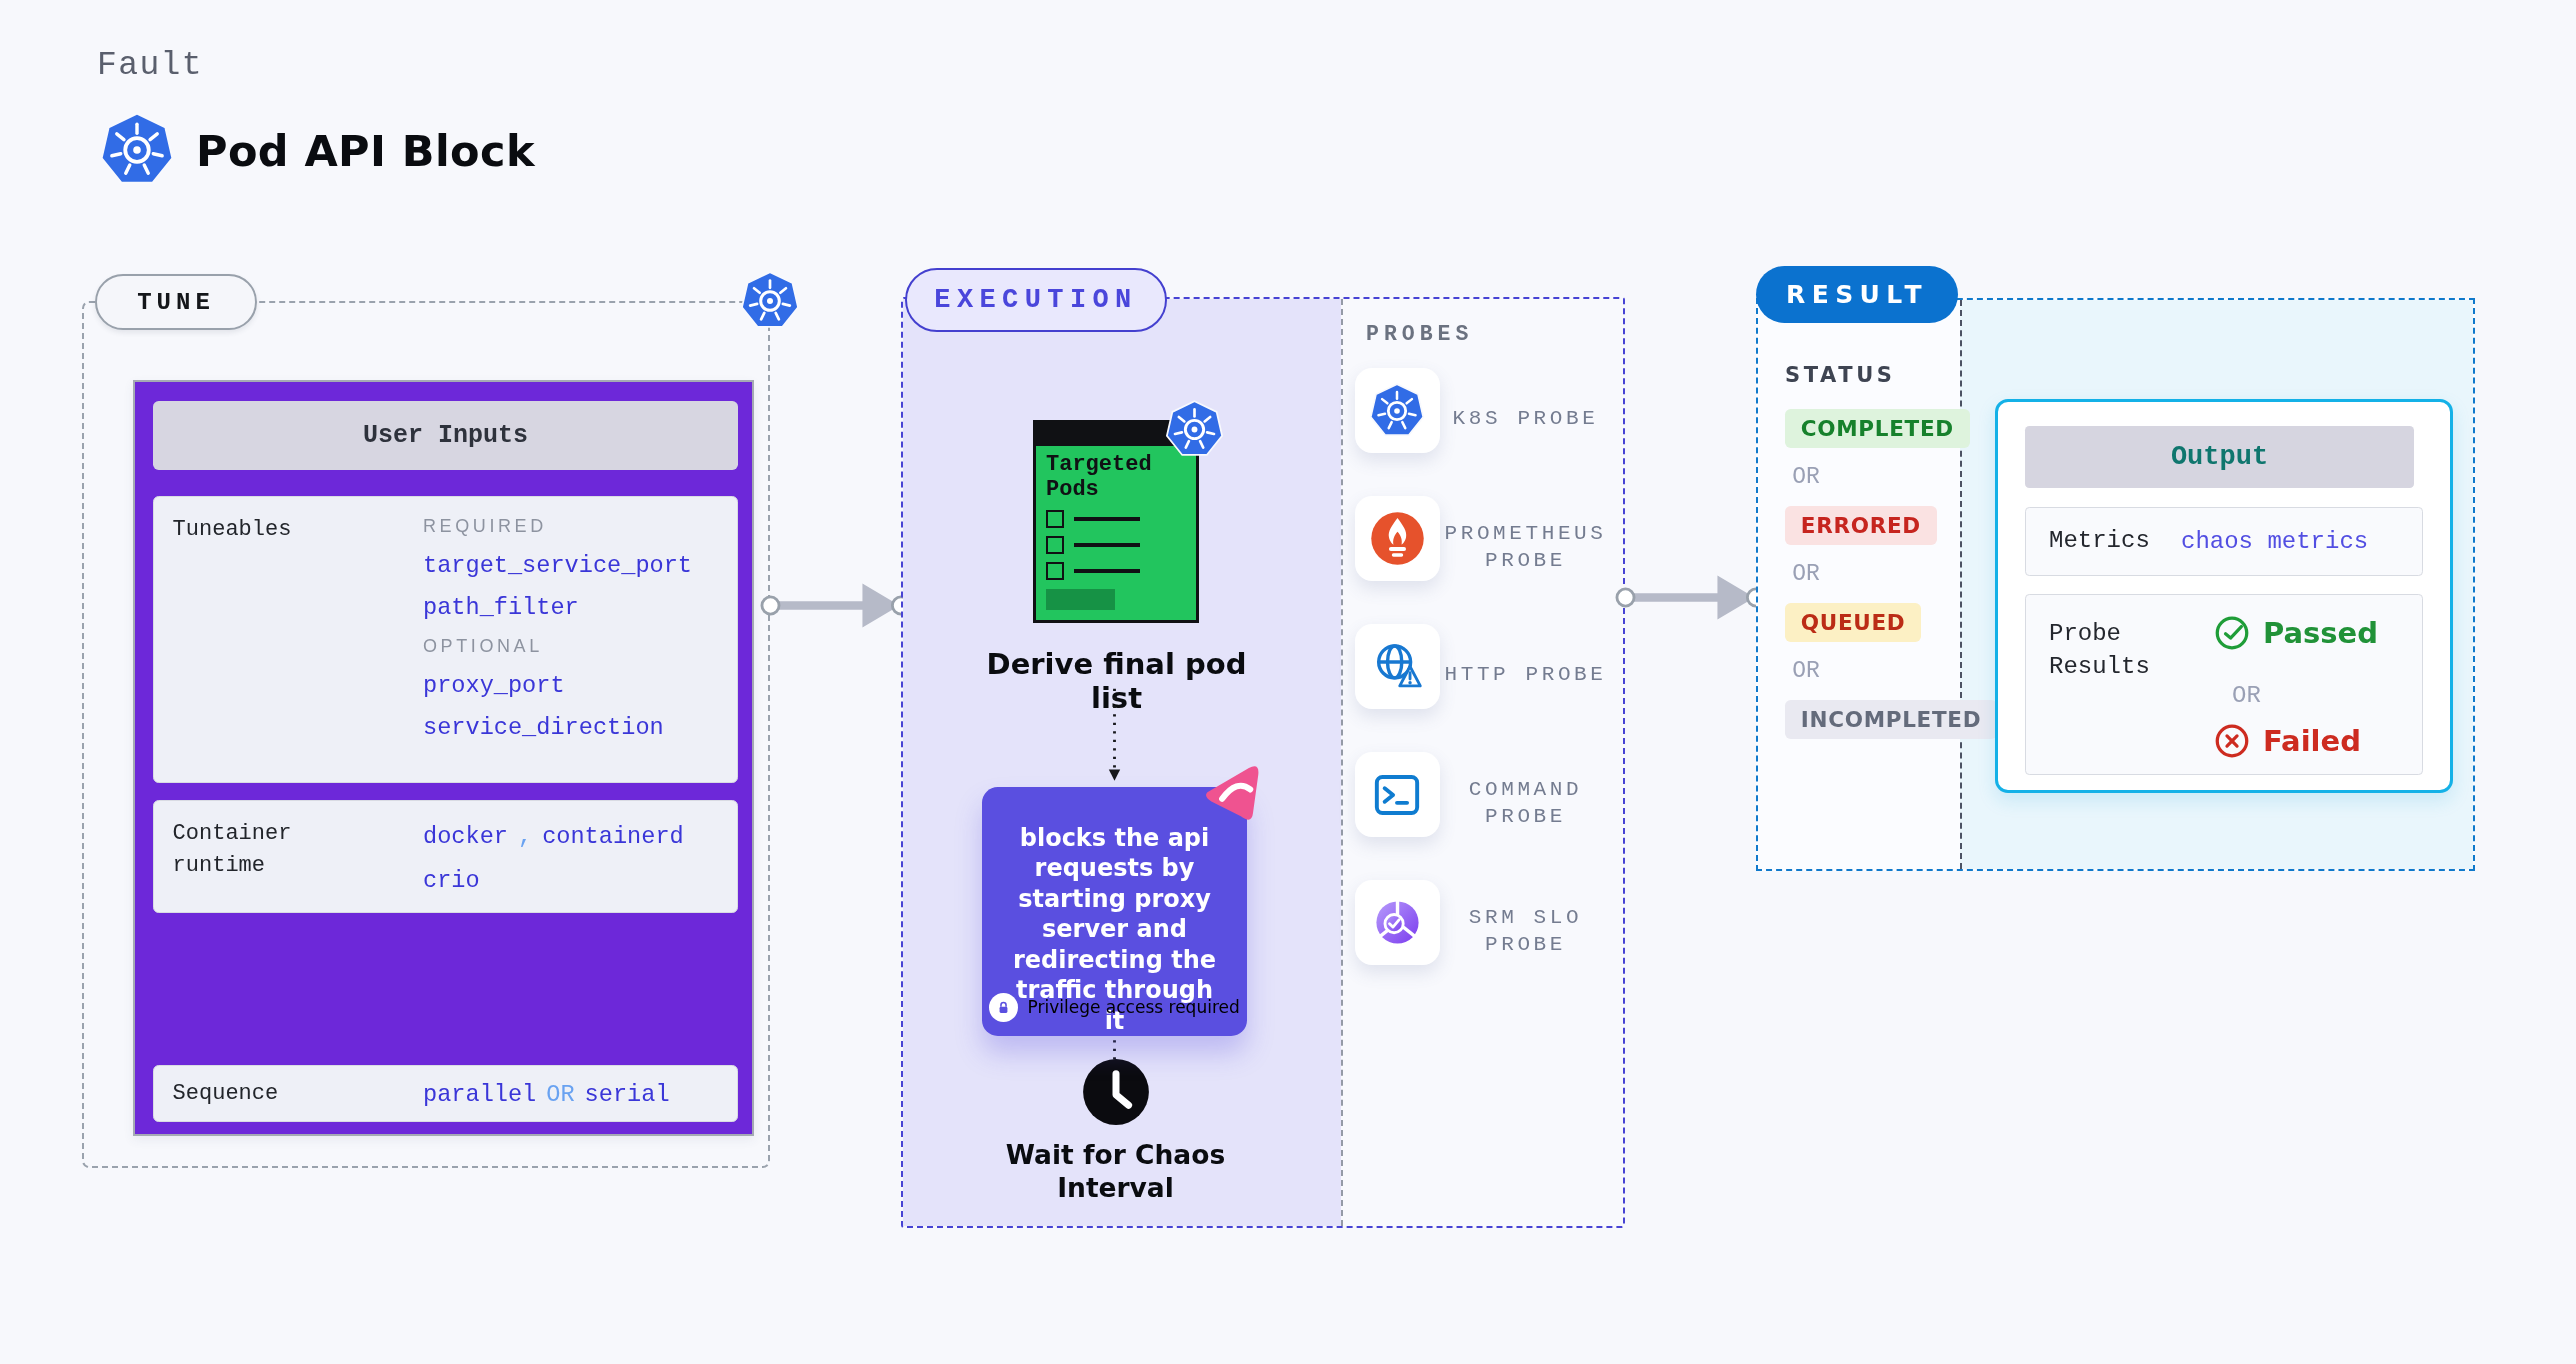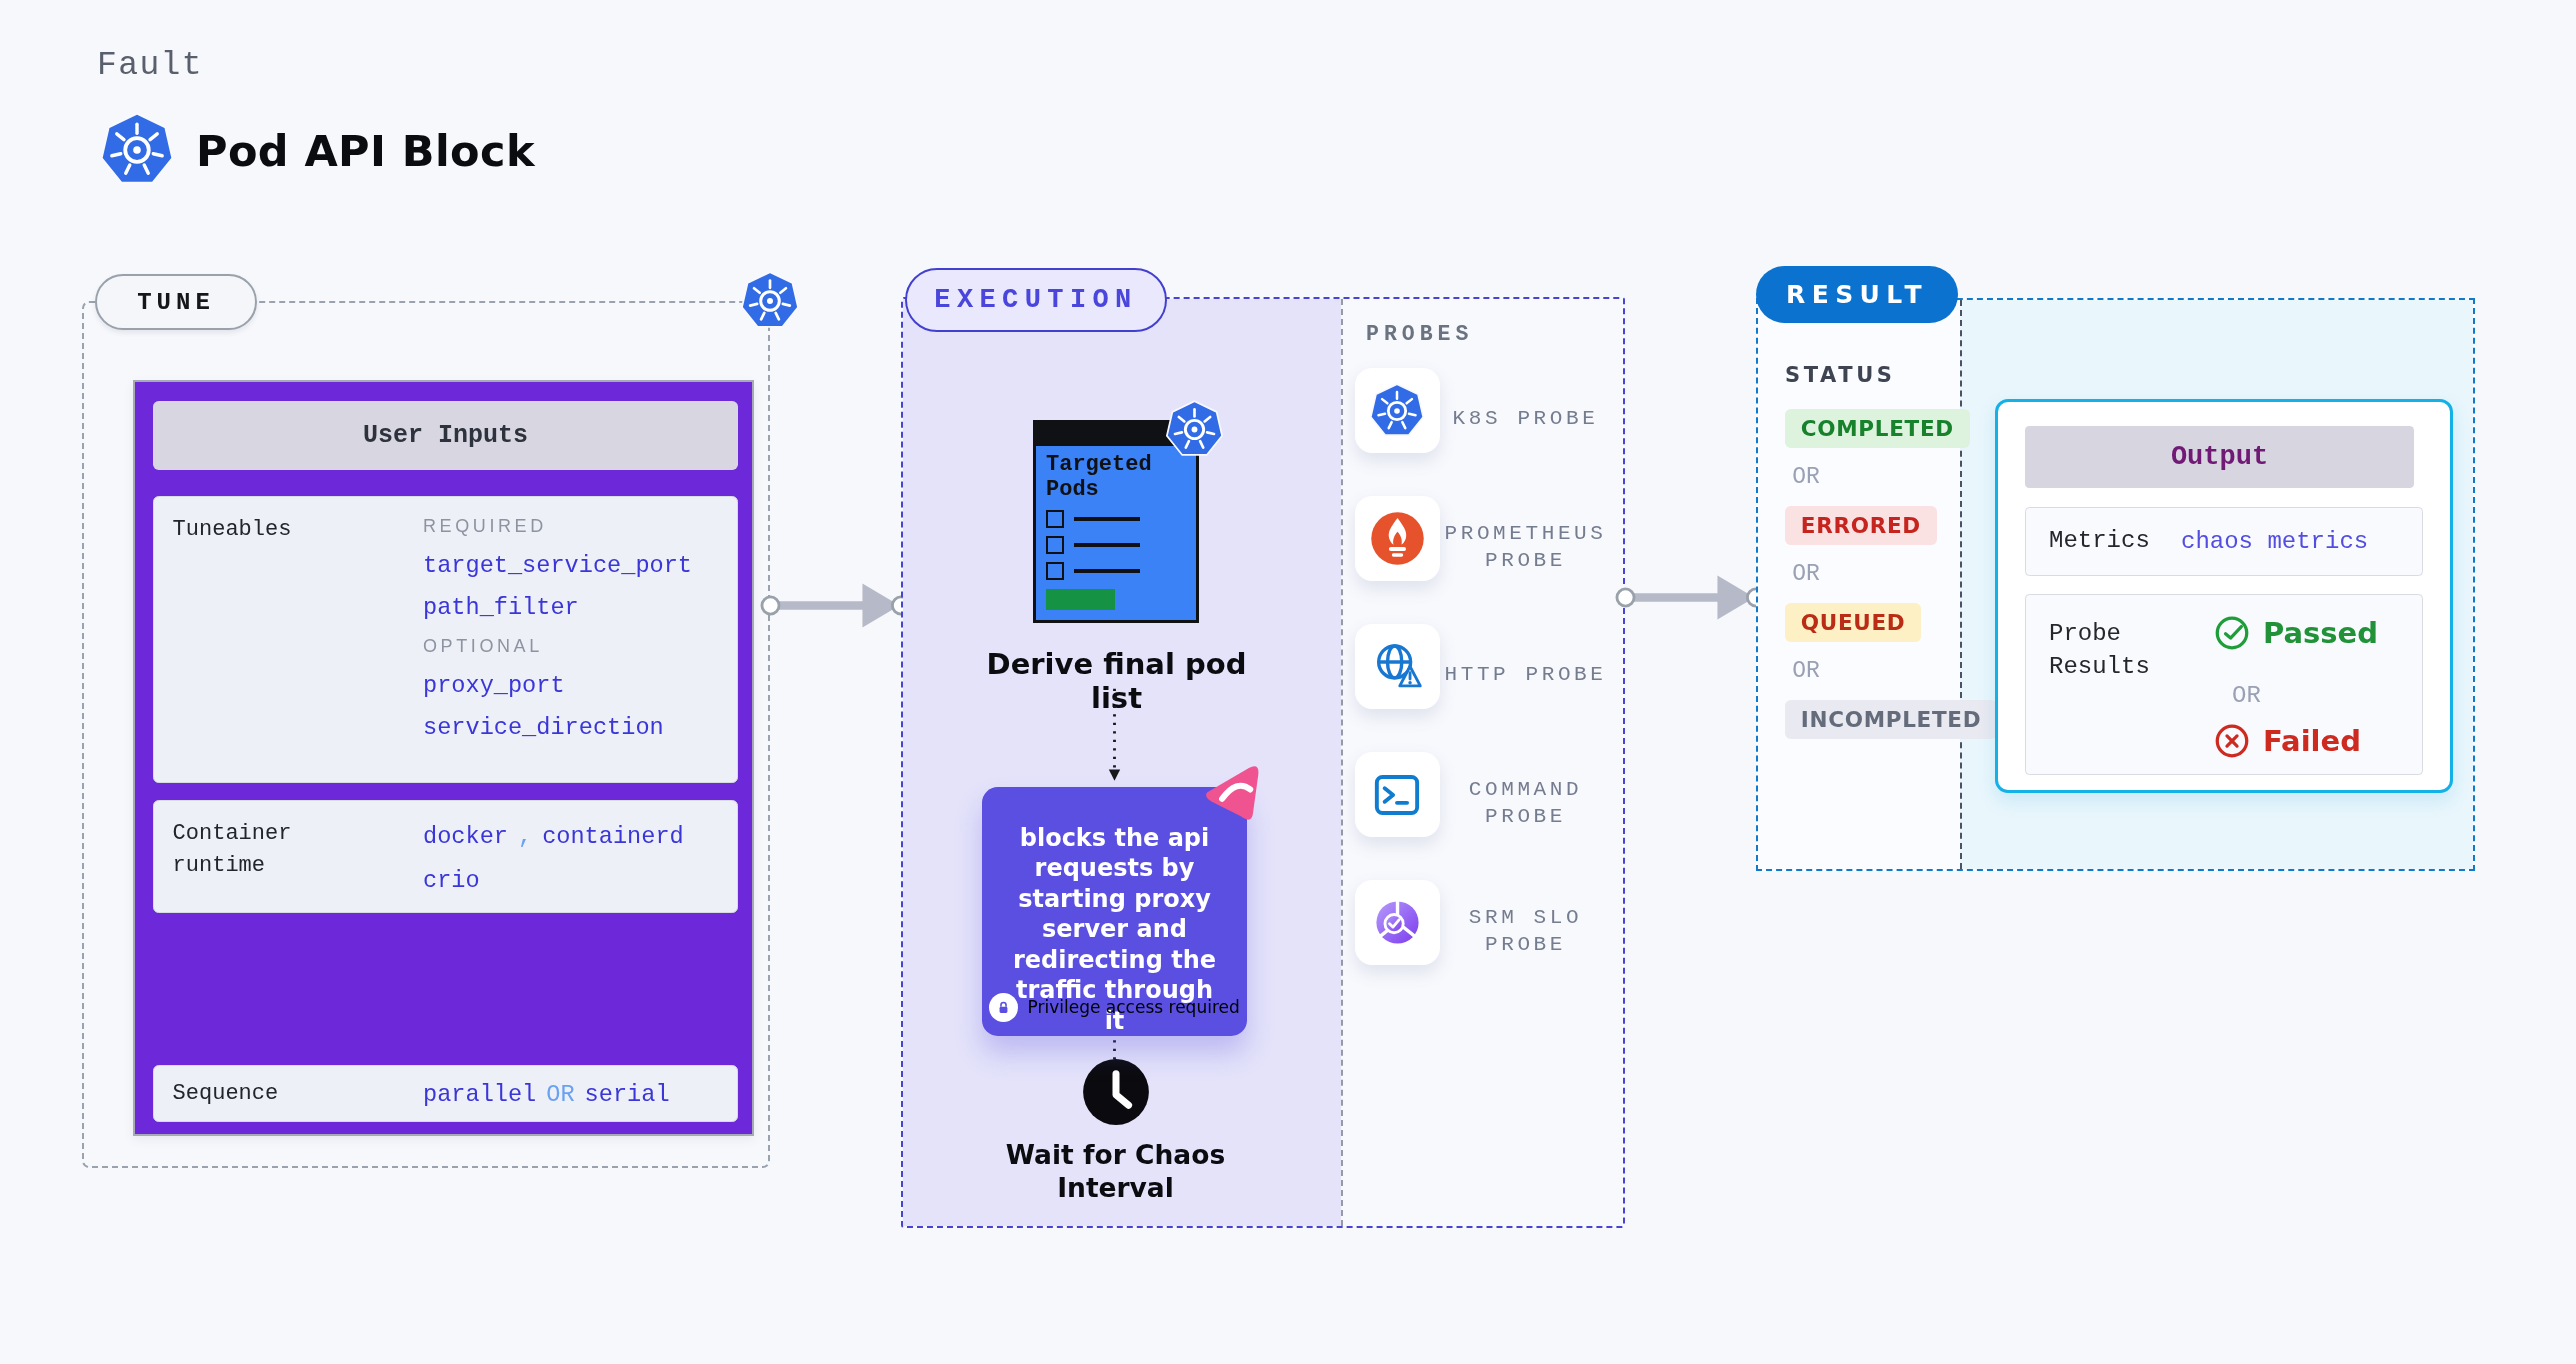--- a/index.html
+++ b/index.html
@@ -48,21 +48,21 @@
   .arrow1{left:758px;top:572px;width:154px;height:67px;}
   .arrow2{left:1613px;top:564px;width:154px;height:67px;}
 
   
   .exec-box{left:901px;top:297px;width:724px;height:931px;border:2.9px dashed #4743d4;border-radius:2.9px;}
   .exec-left{position:absolute;left:0;top:0;bottom:0;width:438px;background:#e4e3fa;}
   .probes-area{position:absolute;left:438px;right:0;top:0;bottom:0;background:#f8f9fd;border-left:2.1px dashed #949aa7;}
   .exec-badge{left:905px;top:268px;width:262px;height:64px;background:#e9e8fd;border:2.9px solid #4440cf;
               border-radius:33px;display:flex;align-items:center;justify-content:center;z-index:3;
               font-size:27px;font-weight:bold;letter-spacing:6.4px;color:#4a46db;}
-  .doc{left:1033px;top:420px;width:166px;height:203px;background:#3b82f6;border:3.6px solid #101114;z-index:2;}
+  .doc{left:1033px;top:420px;width:166px;height:203px;background:#22c55e;border:3.6px solid #101114;z-index:2;}
   .doc-bar{height:23px;background:#101114;}
   .doc-body{padding:5.7px 10px 0 10px;}
   .doc-title{font-size:22px;font-weight:bold;color:#101114;line-height:1.15;}
   .doc-row{display:flex;align-items:center;gap:10px;margin-top:7.9px;}
   .cb{width:18px;height:18px;border:2.9px solid #101114;}
   .ln{width:66px;height:3.6px;background:#101114;}
   .green-bar{width:69px;height:21px;background:#169245;margin-top:9.3px;}
   .doc-k8s{left:1165px;top:400px;width:59px;height:59px;z-index:3;}
   .derive{left:973px;top:647px;width:287px;text-align:center;font-size:29px;font-weight:bold;color:#0a0c10;}
   .dotted-a{left:1106px;top:688px;width:17px;height:95px;}
@@ -95,21 +95,21 @@
   .st-badge{padding:7.2px 15.8px;border-radius:5.7px;font-size:21.5px;font-weight:bold;letter-spacing:0.7px;}
   .st-completed{background:#def3dd;color:#17812c;}
   .st-errored{background:#fae2e2;color:#c6251f;}
   .st-queued{background:#fcf0c4;color:#bb2c16;}
   .st-incompleted{background:#e9e9f1;color:#646b7b;}
   .st-or{font-size:23px;color:#9aa0b5;padding-left:7.2px;}
 
   .output-box{position:absolute;left:237px;top:99px;width:458px;height:394px;background:#fff;border:3.6px solid #14b1e7;
               border-radius:13px;box-shadow:0 7.2px 18.6px rgba(23,162,215,.15);}
   .output-header{margin:24px 36px 0 27px;height:62px;background:#d6d5e0;border-radius:4.3px;display:flex;align-items:center;
-                 justify-content:center;font-size:27px;font-weight:bold;color:#701a75;}
+                 justify-content:center;font-size:27px;font-weight:bold;color:#0f766e;}
   .out-row{margin:18.6px 27px 0 27px;background:#f9fafd;border:1.4px solid #d8dbe2;border-radius:4.3px;position:relative;}
   .row-metrics{height:69px;}
   .row-probe-results{height:181px;}
   .out-label{position:absolute;left:23px;font-size:24px;color:#24272e;line-height:1.4;}
   .metrics-label{top:50%;transform:translateY(-50%);}
   .pr-label{top:21.5px;width:122px;}
   .metrics-value{position:absolute;left:155px;top:50%;transform:translateY(-50%);font-size:24px;color:#524ee2;}
   .passed-row{position:absolute;left:188px;top:20px;display:flex;align-items:center;gap:13px;}
   .failed-row{position:absolute;left:188px;top:128px;display:flex;align-items:center;gap:13px;}
   .passed-text{font-size:29px;font-weight:bold;color:#219238;}

